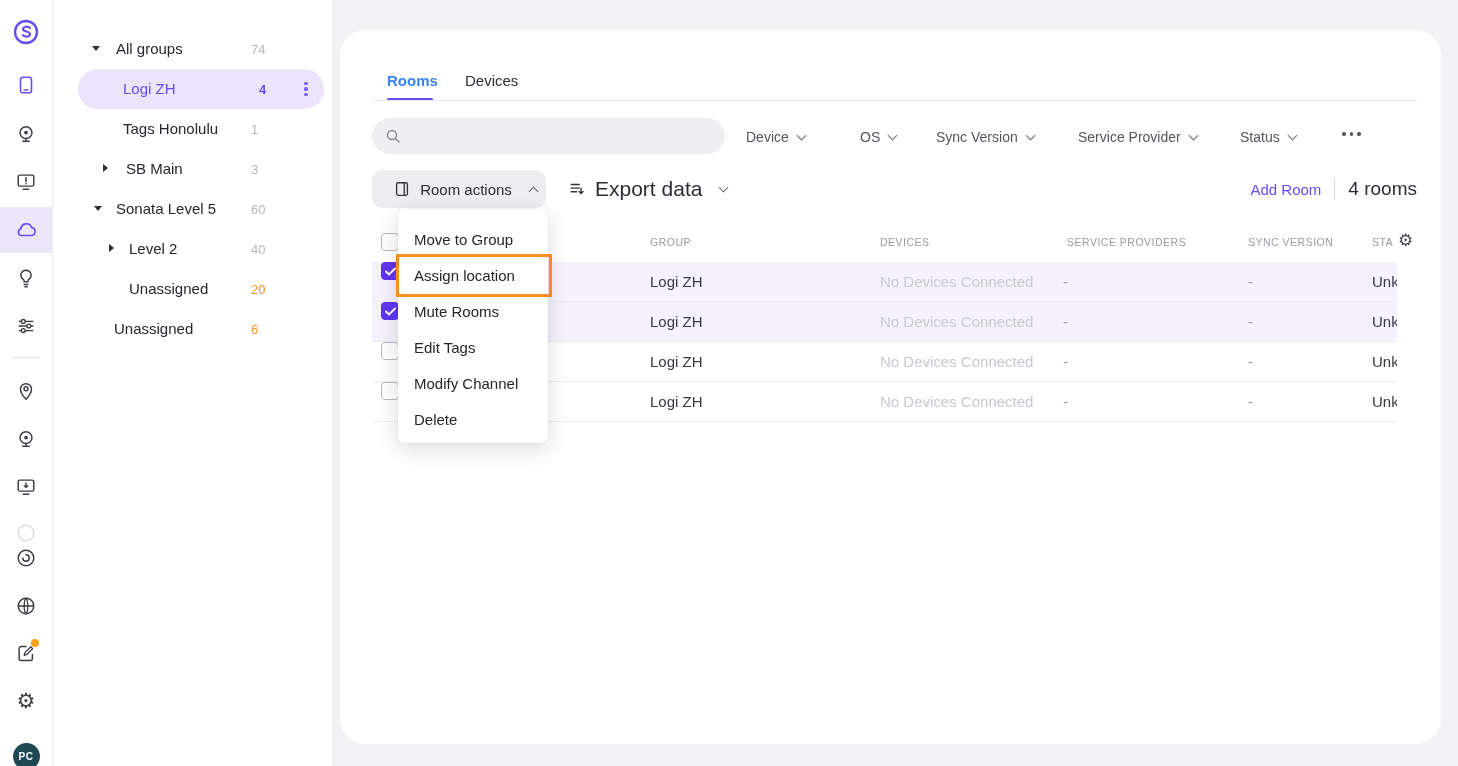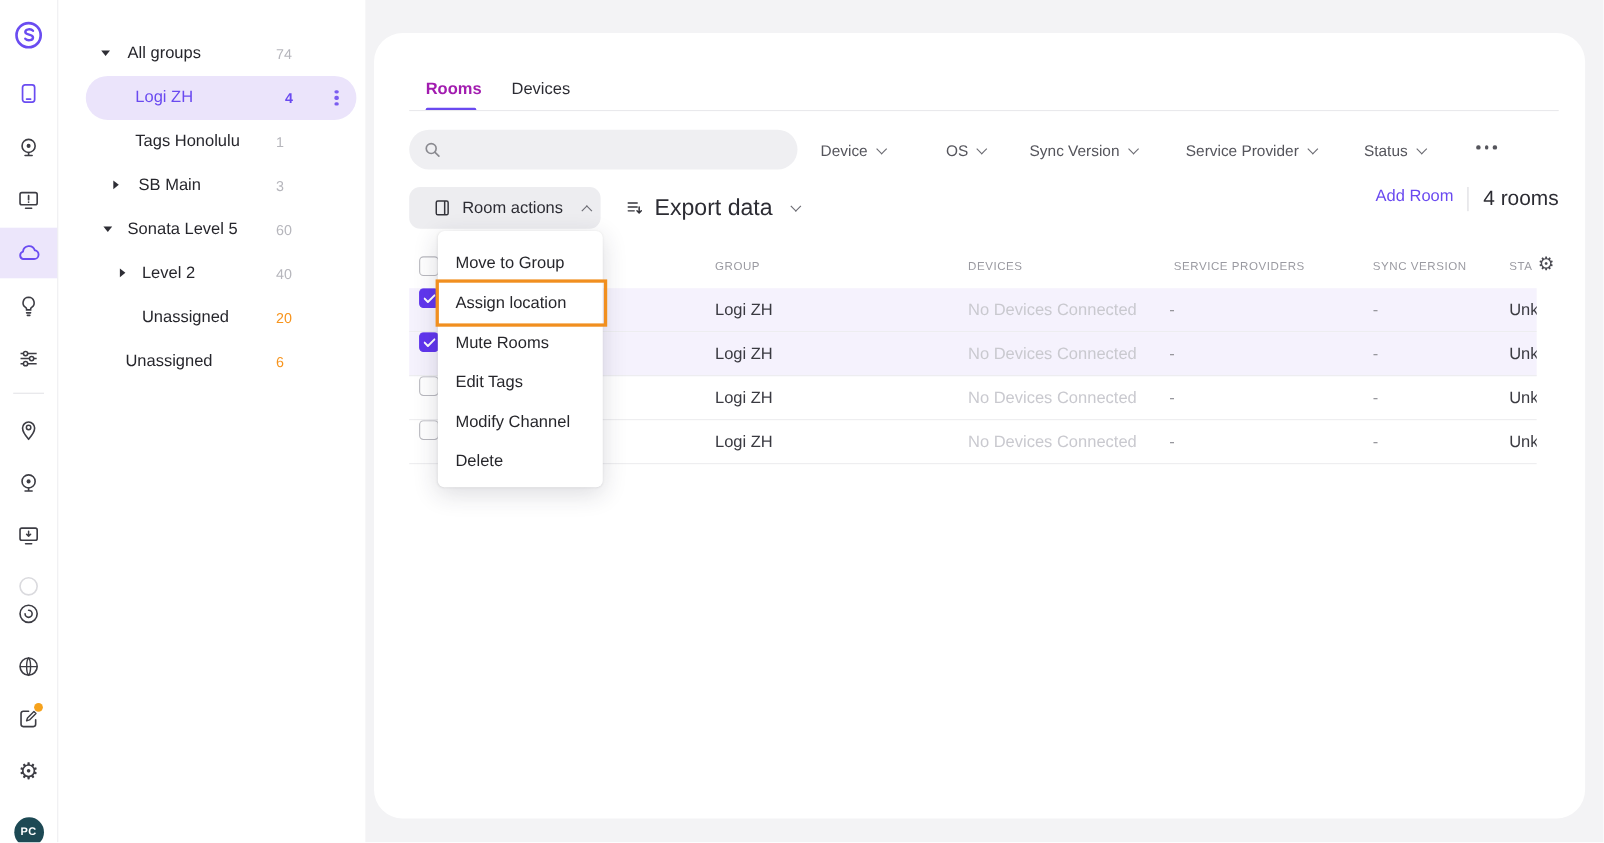--- a/index.html
+++ b/index.html
@@ -29,37 +29,37 @@
   .caret-down { position:absolute; top:17px; width:0; height:0; border-left:4.5px solid transparent; border-right:4.5px solid transparent; border-top:5.5px solid #2e2e35; }
   .caret-right { position:absolute; top:15px; width:0; height:0; border-top:4.5px solid transparent; border-bottom:4.5px solid transparent; border-left:5.5px solid #2e2e35; }
   .kebab { position:absolute; left:246px; top:11px; width:14px; height:18px; display:flex; flex-direction:column; align-items:center; justify-content:space-between; padding:2px 0; }
   .kebab i { width:3.2px; height:3.2px; border-radius:50%; background:#7a5cf0; }
 
   
   #main-bg { position:absolute; left:332px; top:0; width:1126px; height:766px; background:#f3f3f5; }
   #card { position:absolute; left:340px; top:30px; width:1101px; height:714px; background:#fff; border-radius:26px; }
 
   .tab { position:absolute; top:42px; font-size:15px; color:#2c2c33; cursor:pointer; }
-  .tab.active { color:#a21caf; font-weight:bold; }
+  .tab.active { color:#3b82f6; font-weight:bold; }
   .tab-underline { position:absolute; left:47px; top:68px; width:46px; height:3px; border-radius:2px; background:#6a4af0; }
   .tabs-line { position:absolute; left:32px; top:70px; width:1045px; border-bottom:1px solid #e9e9ec; }
 
   .searchbar { position:absolute; left:32px; top:88px; width:353px; height:36px; border-radius:18px; background:#efeff2; display:flex; align-items:center; padding-left:13px; }
   .searchbar input { border:none; outline:none; background:transparent; font-size:14px; color:#33333a; width:300px; margin-left:8px; font-family:"Liberation Sans", sans-serif; }
 
   .filter { position:absolute; top:96px; height:22px; display:flex; align-items:center; font-size:14px; color:#55555c; cursor:pointer; white-space:nowrap; }
   .chev { display:inline-block; width:7px; height:7px; border-right:1.6px solid #6b6b72; border-bottom:1.6px solid #6b6b72; transform:rotate(45deg); margin-left:9px; margin-top:-4px; }
   .chev-up { transform:rotate(-135deg); margin-top:4px; }
   .more-dots { position:absolute; left:1002px; top:102px; display:flex; gap:4px; cursor:pointer; }
   .more-dots i { width:3.5px; height:3.5px; border-radius:50%; background:#55555c; }
 
   .btn-room-actions { position:absolute; left:32px; top:140px; width:174px; height:38px; background:#ededf0; border-radius:10px;
                       display:flex; align-items:center; justify-content:center; gap:9px; font-size:15px; color:#2c2c33; cursor:pointer;padding-left:12px; }
   .btn-export { position:absolute; left:228px; top:140px; height:38px; display:flex; align-items:center; gap:9px; font-size:21px; color:#2c2c33; cursor:pointer; }
-  .right-actions { position:absolute; right:24px; top:140px; height:38px; display:flex; gap:13px; }
+  .right-actions { position:absolute; right:24px; top:140px; height:38px; display:flex; align-items:center; gap:13px; }
   .add-room { font-size:15px; color:#6a4af0; cursor:pointer; }
   .vdiv { width:1px; height:22px; background:#d9d9de; }
   .room-count { font-size:19px; color:#2c2c33; }
 
   .thead { position:absolute; left:32px; top:197px; width:1025px; height:30px; }
   .th { position:absolute; top:9px; font-size:10.5px; letter-spacing:.5px; color:#9a9aa1; white-space:nowrap; }
   .col-gear { position:absolute; left:1058px; top:200px; cursor:pointer; font-size:17px; color:#4a4a52; font-family:"DejaVu Sans", sans-serif; }
 
   .trow { position:absolute; left:32px; width:1025px; height:40px; border-bottom:1px solid #ededef; overflow:hidden; }
   .trow.hl { background:#f5f2fd; }

